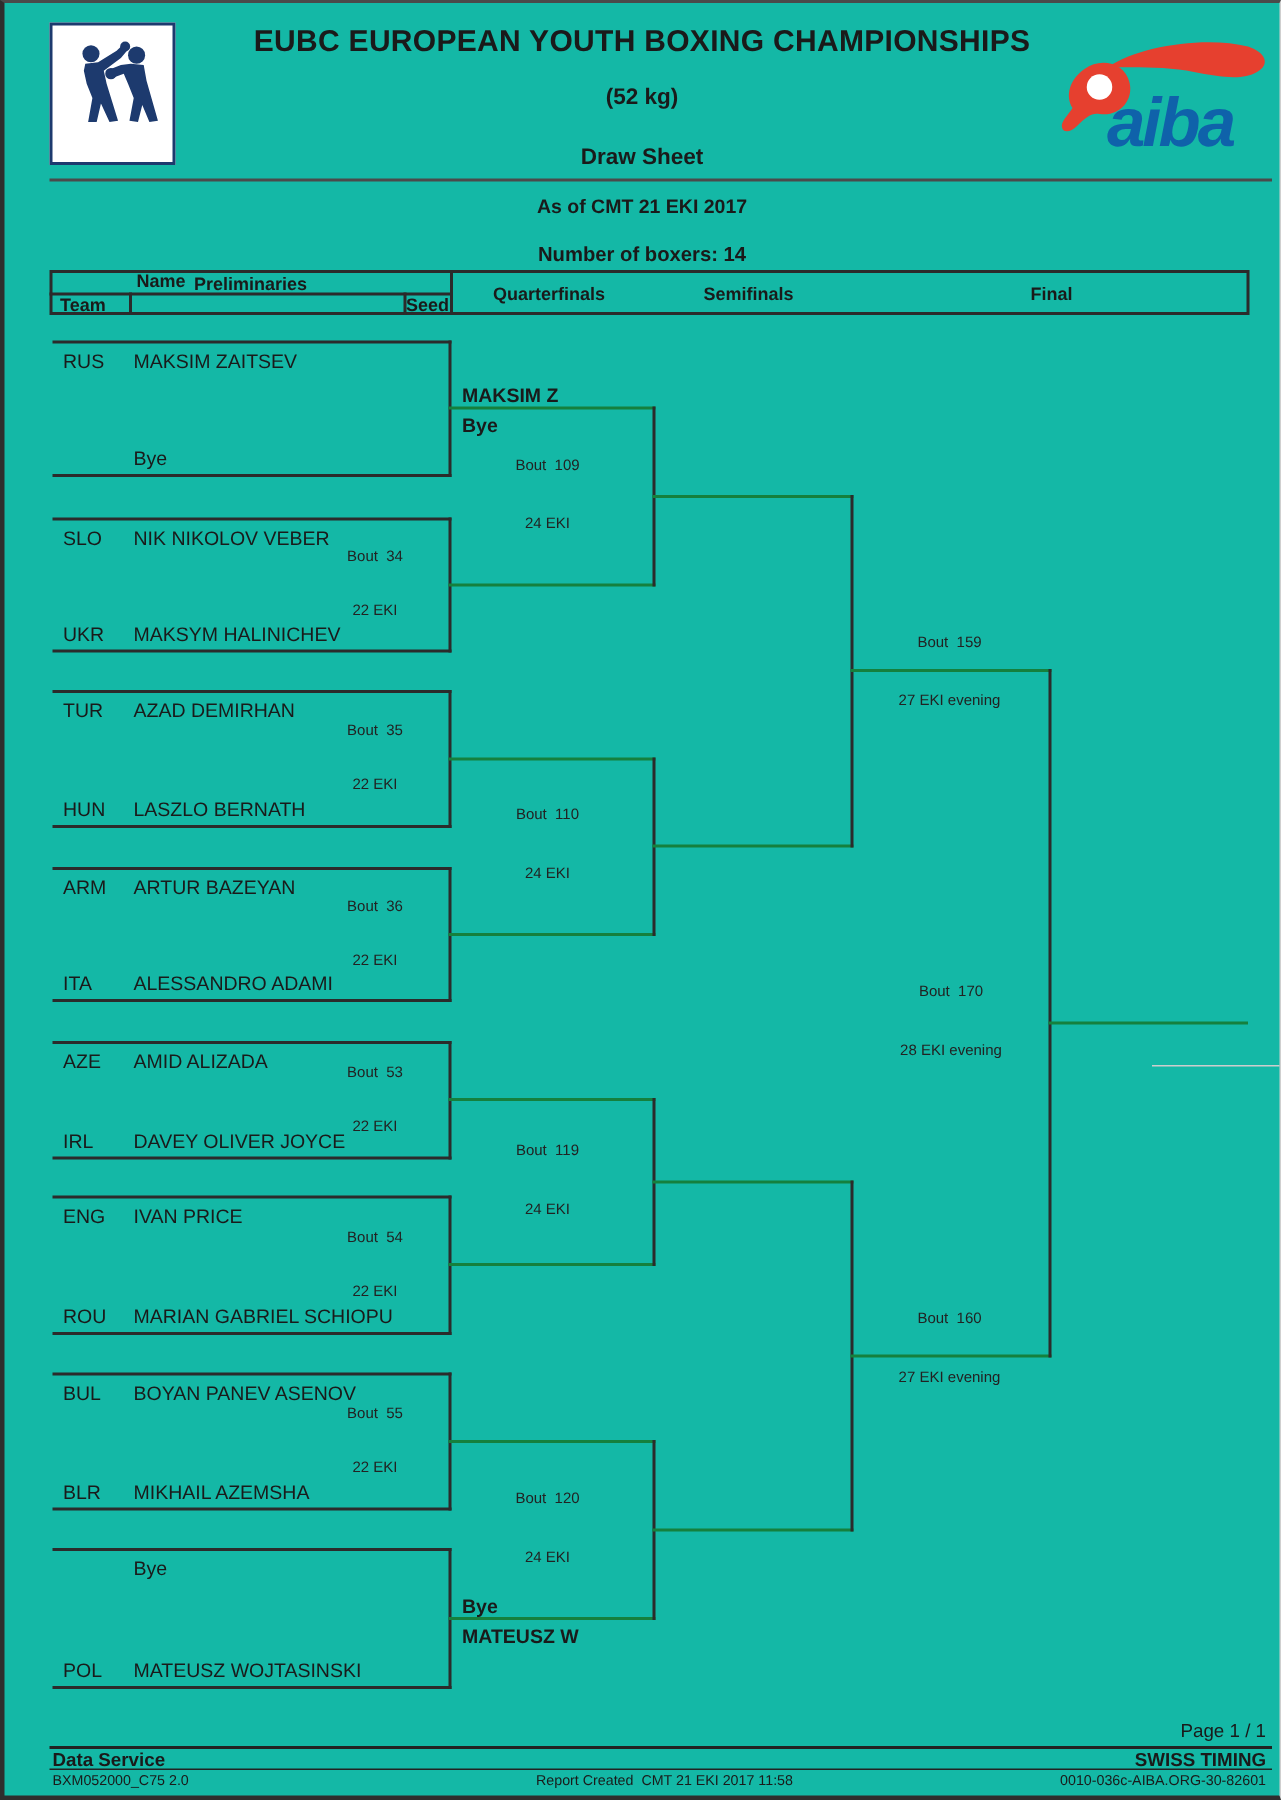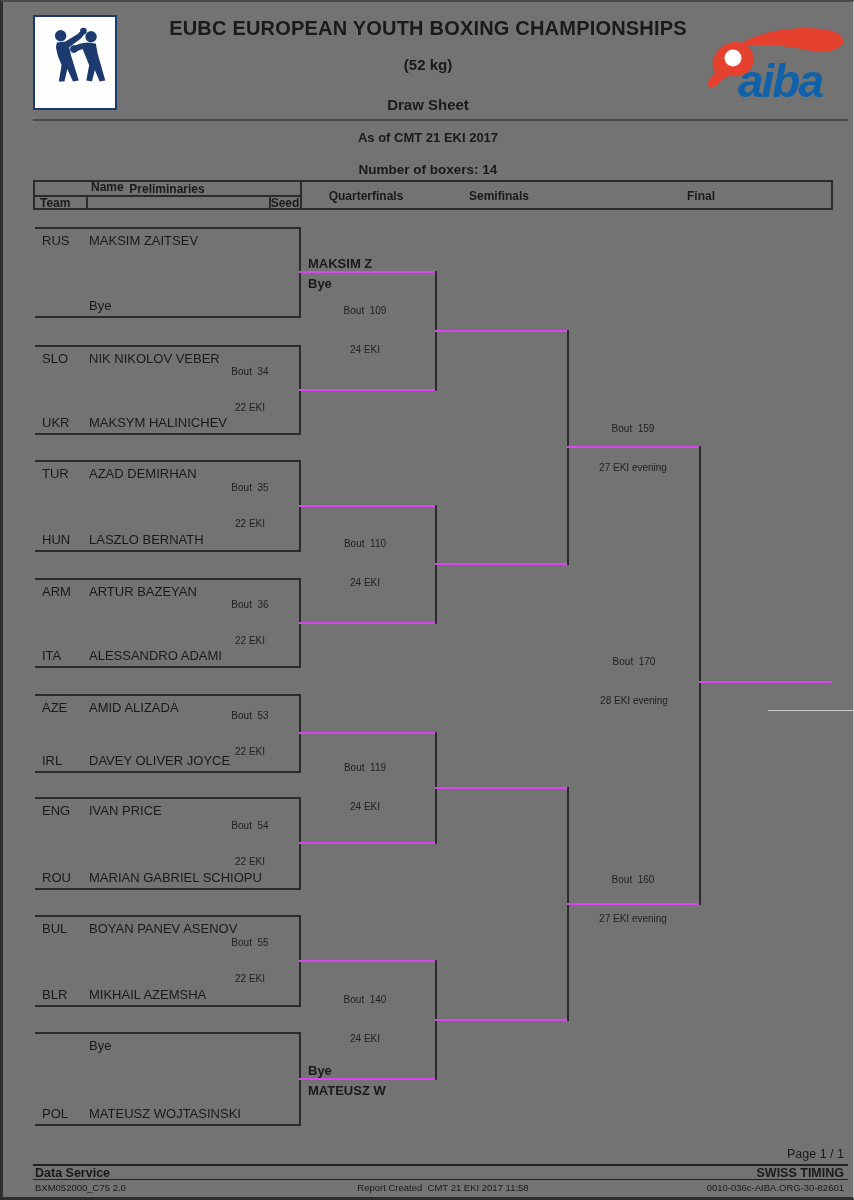--- a/index.html
+++ b/index.html
@@ -1,18 +1,18 @@
 <!DOCTYPE html>
 <html><head>
 <meta charset="utf-8">
 <style>
   html,body{margin:0;padding:0;background:#e9e9e9;}
   .page{
     position:relative;width:854px;height:1200px;margin:0 auto;
-    background:#737373;color:#1a1a1a;
+    background:#14b8a6;color:#1a1a1a;
     font-family:"Liberation Sans","DejaVu Sans",sans-serif;
     box-sizing:border-box;
     border-left:3px solid #2e2e2e;border-top:2px solid #4a4a4a;
     border-bottom:3px solid #2e2e2e;border-right:1px solid #cfcfcf;
     overflow:hidden;
   }
   .abs{position:absolute;}
   .ctr{left:0;right:0;text-align:center;}
   
   .title{top:15px;font-size:20px;font-weight:bold;letter-spacing:.2px;}
@@ -32,21 +32,21 @@
   
   .pbox{position:absolute;left:32px;width:266px;box-sizing:border-box;
         border:2px solid #2b2b2b;border-left:0;}
   .slot{position:absolute;font-size:13px;font-weight:normal;white-space:nowrap;text-align:right;}
   .team{left:7px;}
   .nm{left:54px;}
   .top-slot{top:4px;}
   .bot-slot{bottom:3px;}
   .blabel{position:absolute;left:165px;width:100px;top:50%;transform:translateY(-50%);
           text-align:center;font-size:10px;line-height:12px;color:#222;white-space:pre;}
-  .hline{position:absolute;height:0;border-top:2px solid #d946ef;}
+  .hline{position:absolute;height:0;border-top:2px solid #15803d;}
   .vline{position:absolute;width:0;border-left:2px solid #2b2b2b;}
   .faint{border-top:1px solid #cdcdcd;}
   .adv{position:absolute;left:9px;font-size:13px;font-weight:bold;white-space:nowrap;}
   .adv.above{bottom:2px;}
   .adv.below{top:3px;}
   .boutlbl{position:absolute;width:120px;transform:translate(-50%,-50%);
            text-align:center;font-size:10px;line-height:13px;color:#222;white-space:pre;}
   
   .f-site{left:32px;top:1199px;font-size:13px;font-weight:bold;}
   .f-page{right:9px;top:1145px;font-size:12.5px;}
@@ -212,21 +212,21 @@
   </div>
   <div class="boutlbl" style="left:362px;top:561px;">
     <div>Bout  110</div>
     <div>24 EKI</div>
   </div>
   <div class="boutlbl" style="left:362px;top:785px;">
     <div>Bout  119</div>
     <div>24 EKI</div>
   </div>
   <div class="boutlbl" style="left:362px;top:1017px;">
-    <div>Bout  140</div>
+    <div>Bout  120</div>
     <div>24 EKI</div>
   </div>
 
   <div class="hline" style="left:432px;top:328px;width:134px;"></div>
   <div class="hline" style="left:432px;top:561px;width:134px;"></div>
   <div class="hline" style="left:432px;top:785px;width:134px;"></div>
   <div class="hline" style="left:432px;top:1017px;width:134px;"></div>
 
   <div class="vline" style="left:564px;top:328px;height:235px;"></div>
   <div class="vline" style="left:564px;top:785px;height:234px;"></div>

